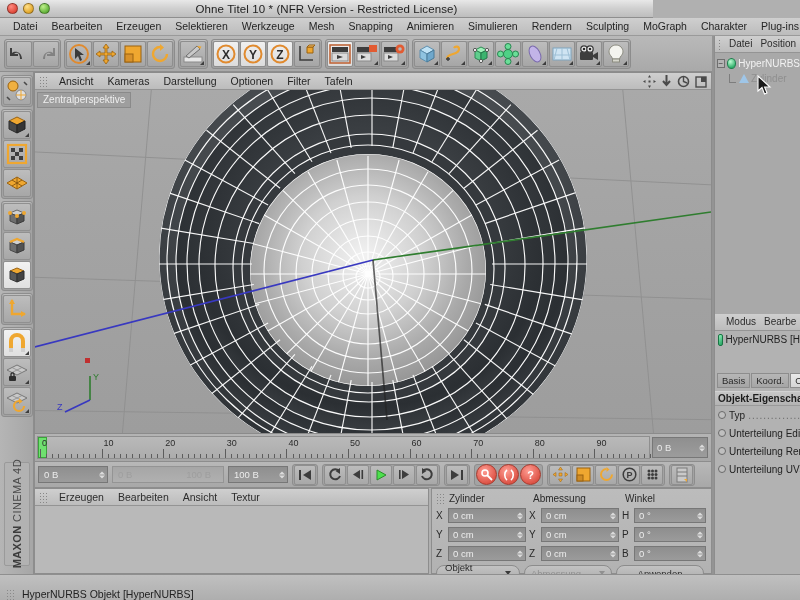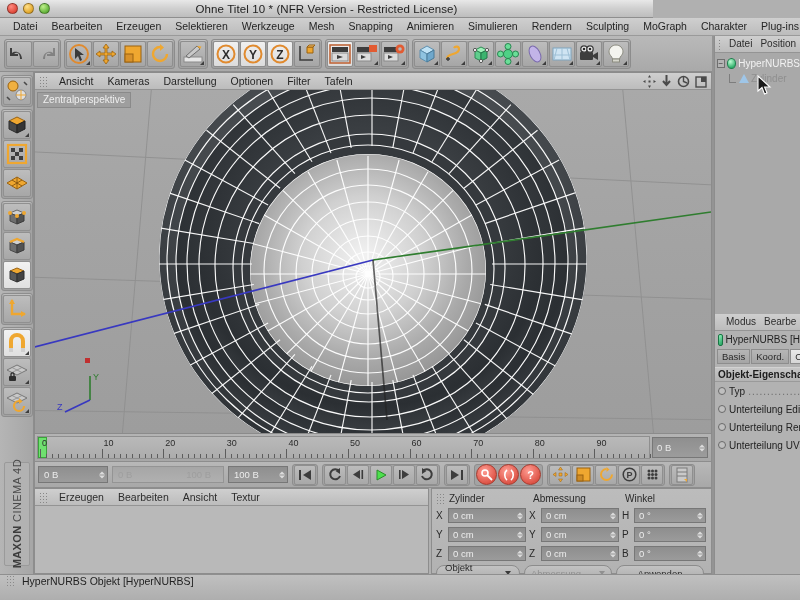--- a/index.html
+++ b/index.html
@@ -276,42 +276,42 @@
     background:#b2b2b2; font-size:10px; color:#1f1f1f; overflow:hidden; white-space:nowrap;
   }
   .cubeicon {
     width:12px;height:12px;border-radius:2px;
     background: linear-gradient(135deg,#8ef0b8,#23a05f);
     border:1px solid #187544;
   }
   .attrtabs { display:flex; gap:1px; padding:1px 0 0 2px; }
   .atab {
     font-size:9.5px; padding:1px 4px; background: linear-gradient(to bottom,#b6b6b6,#a5a5a5);
-    border:1px solid #8d8d8d; color:#2a2a2a; cursor:default; white-space:nowrap;
+    border:1px solid #8d8d8d; color:#2a2a2a; cursor:default; white-space:nowrap;margin-top:24px;
   }
   .atab.sel { background: linear-gradient(to bottom,#e9e9e9,#d6d6d6); }
   .secthead {
     margin-top:3px; height:15px; display:flex; align-items:center; padding-left:3px;
     background: linear-gradient(to bottom,#c6c6c6,#b3b3b3);
     border-top:1px solid #d2d2d2; border-bottom:1px solid #9a9a9a;
     font-size:10px; font-weight:bold; color:#1c1c1c; white-space:nowrap; overflow:hidden;
   }
   .prow {
     height:18px; display:flex; align-items:center; gap:3px; padding-left:3px;
     font-size:10px; color:#222; white-space:nowrap; overflow:hidden;
   }
   .radio { width:8px;height:8px;border-radius:50%;border:1px solid #6a6a6a;background:#bfbfbf; flex:none;}
   .dots { letter-spacing:1px; color:#6d6d6d; overflow:hidden; }
 
   
   .statusbar {
     position:absolute; left:0; bottom:0; width:800px; height:26px;
     background: linear-gradient(to bottom,#c0c0c0,#aeaeae);
     border-top:1px solid #8f8f8f;
-    display:flex; align-items:flex-start; padding-left:6px; gap:6px;
+    display:flex; align-items:flex-end; padding-left:6px; gap:6px;
     font-size:10.5px; color:#222;
   }
   .sgrip {
     width:10px;height:11px;
     background-image: radial-gradient(circle, #8a8a8a .6px, transparent .7px);
     background-size:3px 3px;
   }
   .vdiv { position:absolute; background:#949494; }
 </style>
 </head>

